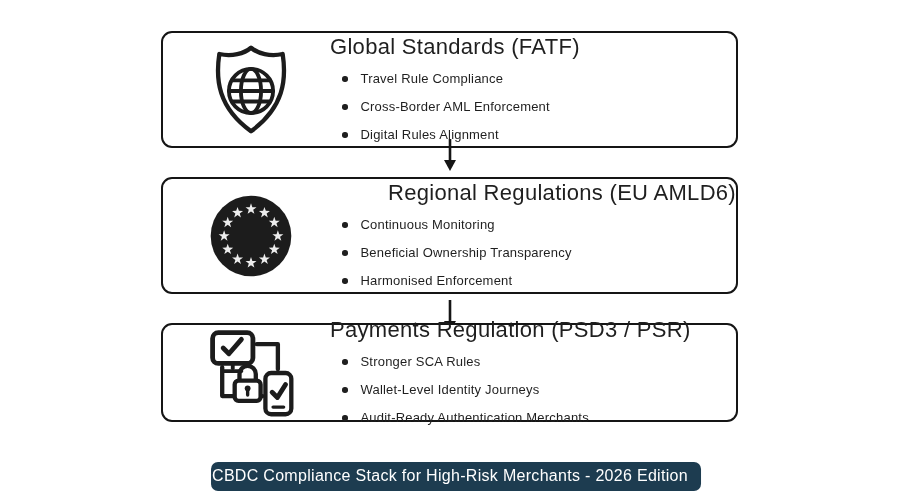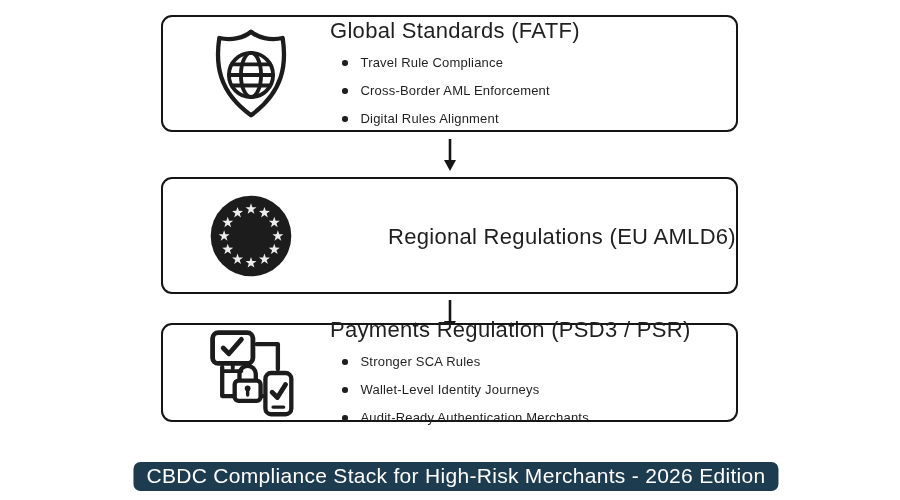--- a/index.html
+++ b/index.html
@@ -14,21 +14,21 @@
   .box{
     position:absolute;
     left:161px;width:577px;
     box-sizing:border-box;
     background:#fff;
     border:2.5px solid var(--box-border,#151515);
     border-radius:11px;
     display:flex;
     align-items:center;
   }
-  .box1{top:15px;height:117px;}
+  .box1{top:31px;height:117px;}
   .box2{top:177px;height:117px;text-align:right;}
   .box3{top:323px;height:99px;}
   .icon-wrap{
     flex:0 0 auto;
     width:96px;height:96px;
     margin-left:40px;
     display:flex;align-items:center;justify-content:center;
     color:var(--icon,#1c1c1c);
   }
   .icon-wrap svg{width:96px;height:96px;display:block;}
@@ -69,24 +69,24 @@
   }
   .arrow1{top:138px;}
   .arrow2{top:299px;}
   .flow-arrow svg{width:16px;height:34px;display:block;}
   .badge{
     position:absolute;
     top:462px;left:456px;
     transform:translateX(-50%);
     background:var(--badge-bg,#1d3c50);
     color:var(--badge-text,#fff);
-    font-size:21px;
+    font-size:16px;
     letter-spacing:.3px;
     line-height:18px;
-    padding:5px 13px 6px 13px;
+    padding:5px 13px 6px 1px;
     border-radius:7px;
     white-space:nowrap;
   }
 </style>
 </head>
 <body>
 
 <div class="canvas">
 
   <section class="box box1">
@@ -144,20 +144,34 @@
         <use href="#star" transform="translate(50,78)"></use>
         <use href="#star" transform="translate(36,74.25)"></use>
         <use href="#star" transform="translate(25.75,64)"></use>
         <use href="#star" transform="translate(22,50)"></use>
         <use href="#star" transform="translate(25.75,36)"></use>
         <use href="#star" transform="translate(36,25.75)"></use>
       </svg>
     </div>
     <div class="content">
       <h2 class="box-title">Regional Regulations (EU AMLD6)</h2>
+      <ul class="bullets">
+        <li>
+            <span class="dot"></span>
+            <span>Continuous Monitoring</span>
+          </li>
+        <li>
+            <span class="dot"></span>
+            <span>Beneficial Ownership Transparency</span>
+          </li>
+        <li>
+            <span class="dot"></span>
+            <span>Harmonised Enforcement</span>
+          </li>
+      </ul>
     </div>
   </section>
 
   <div class="flow-arrow arrow2">
     <svg viewBox="0 0 16 34">
       <line x1="8" y1="1" x2="8" y2="23" stroke="currentColor" stroke-width="2.6"></line>
       <path d="M2 22 L14 22 L8 33 Z" fill="currentColor"></path>
     </svg>
   </div>
 

